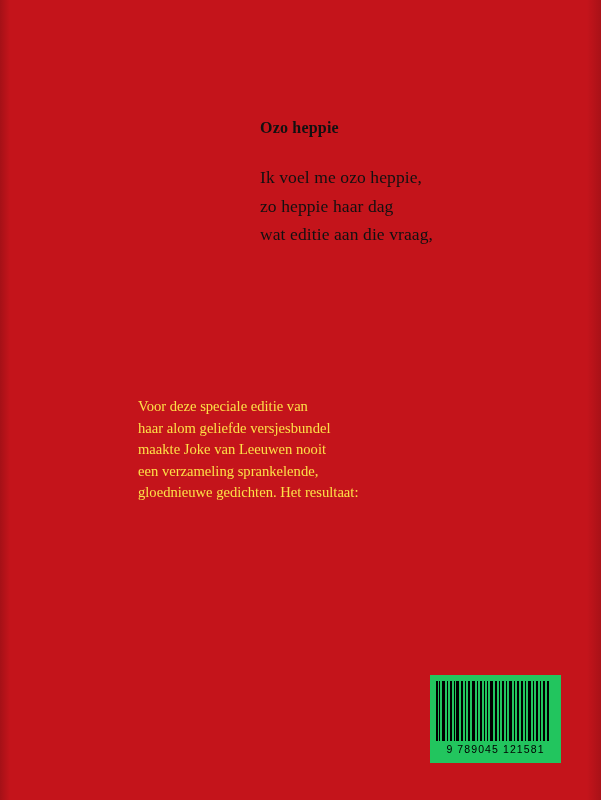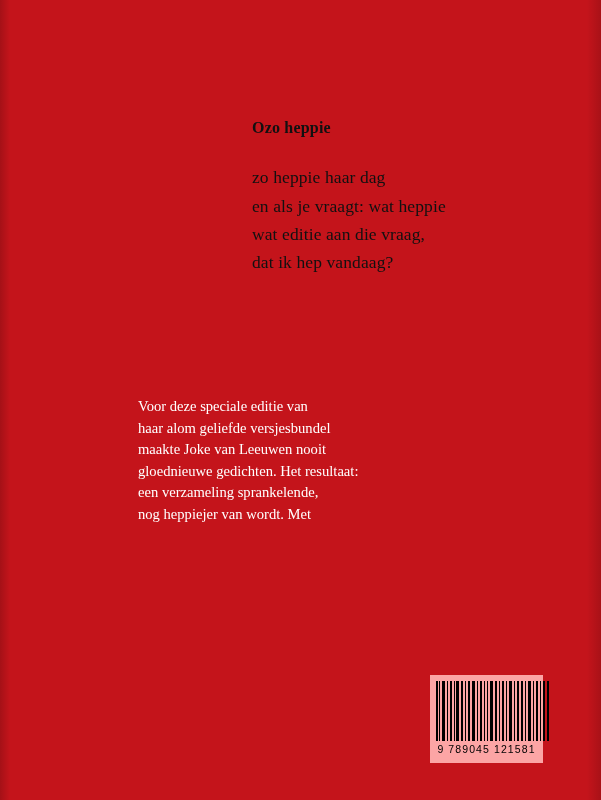--- a/index.html
+++ b/index.html
@@ -32,21 +32,21 @@
     content: "";
     position: absolute;
     top: 0; right: 0; bottom: 0;
     width: 14px;
     background: linear-gradient(to left, rgba(0,0,0,0.14), rgba(0,0,0,0));
     pointer-events: none;
   }
 
   .poem-block {
     position: absolute;
-    left: 252px;
+    left: 260px;
     top: 118px;
     width: 300px;
   }
   .poem-title {
     color: #111111;
     font-size: 16px;
     font-weight: bold;
     line-height: 1.2;
     margin: 0 0 26px 0;
     letter-spacing: 0.2px;
@@ -61,36 +61,36 @@
   .poem-line {
     display: block;
     white-space: pre;
   }
 
   .blurb {
     position: absolute;
     left: 138px;
     top: 396px;
     width: 290px;
-    color: #ffffff;
+    color: #fde047;
     font-size: 14.6px;
     line-height: 1.48;
   }
   .blurb-line {
     display: block;
     white-space: pre;
   }
 
   .barcode {
     position: absolute;
     left: 430px;
     top: 675px;
-    width: 113px;
+    width: 131px;
     height: 88px;
-    background: #fca5a5;
+    background: #22c55e;
     padding: 6px 6px 2px 6px;
     box-sizing: border-box;
   }
   .barcode-bars {
     width: 113px;
     height: 60px;
     display: block;
   }
   .barcode-number {
     display: block;
@@ -103,34 +103,32 @@
   }
 </style>
 </head>
 <body>
 
 <div class="cover">
 
   <div class="poem-block">
     <div class="poem-title">Ozo heppie</div>
     <div class="poem-body">
+      <span class="poem-line">Ik voel me ozo heppie,</span>
       <span class="poem-line">zo heppie haar dag</span>
-      <span class="poem-line">en als je vraagt: wat heppie</span>
       <span class="poem-line">wat editie aan die vraag,</span>
-      <span class="poem-line">dat ik hep vandaag?</span>
     </div>
   </div>
 
   <div class="blurb">
     <span class="blurb-line">Voor deze speciale editie van</span>
     <span class="blurb-line">haar alom geliefde versjesbundel</span>
     <span class="blurb-line">maakte Joke van Leeuwen nooit</span>
+    <span class="blurb-line">een verzameling sprankelende,</span>
     <span class="blurb-line">gloednieuwe gedichten. Het resultaat:</span>
-    <span class="blurb-line">een verzameling sprankelende,</span>
-    <span class="blurb-line">nog heppiejer van wordt. Met</span>
   </div>
 
   <div class="barcode">
     <svg class="barcode-bars" viewBox="0 0 113 60" preserveAspectRatio="none">
       <rect x="0" y="0" width="2" height="60" fill="#000"></rect>
       <rect x="3" y="0" width="1" height="60" fill="#000"></rect>
       <rect x="6" y="0" width="3" height="60" fill="#000"></rect>
       <rect x="11" y="0" width="1" height="60" fill="#000"></rect>
       <rect x="14" y="0" width="2" height="60" fill="#000"></rect>
       <rect x="18" y="0" width="1" height="60" fill="#000"></rect>

